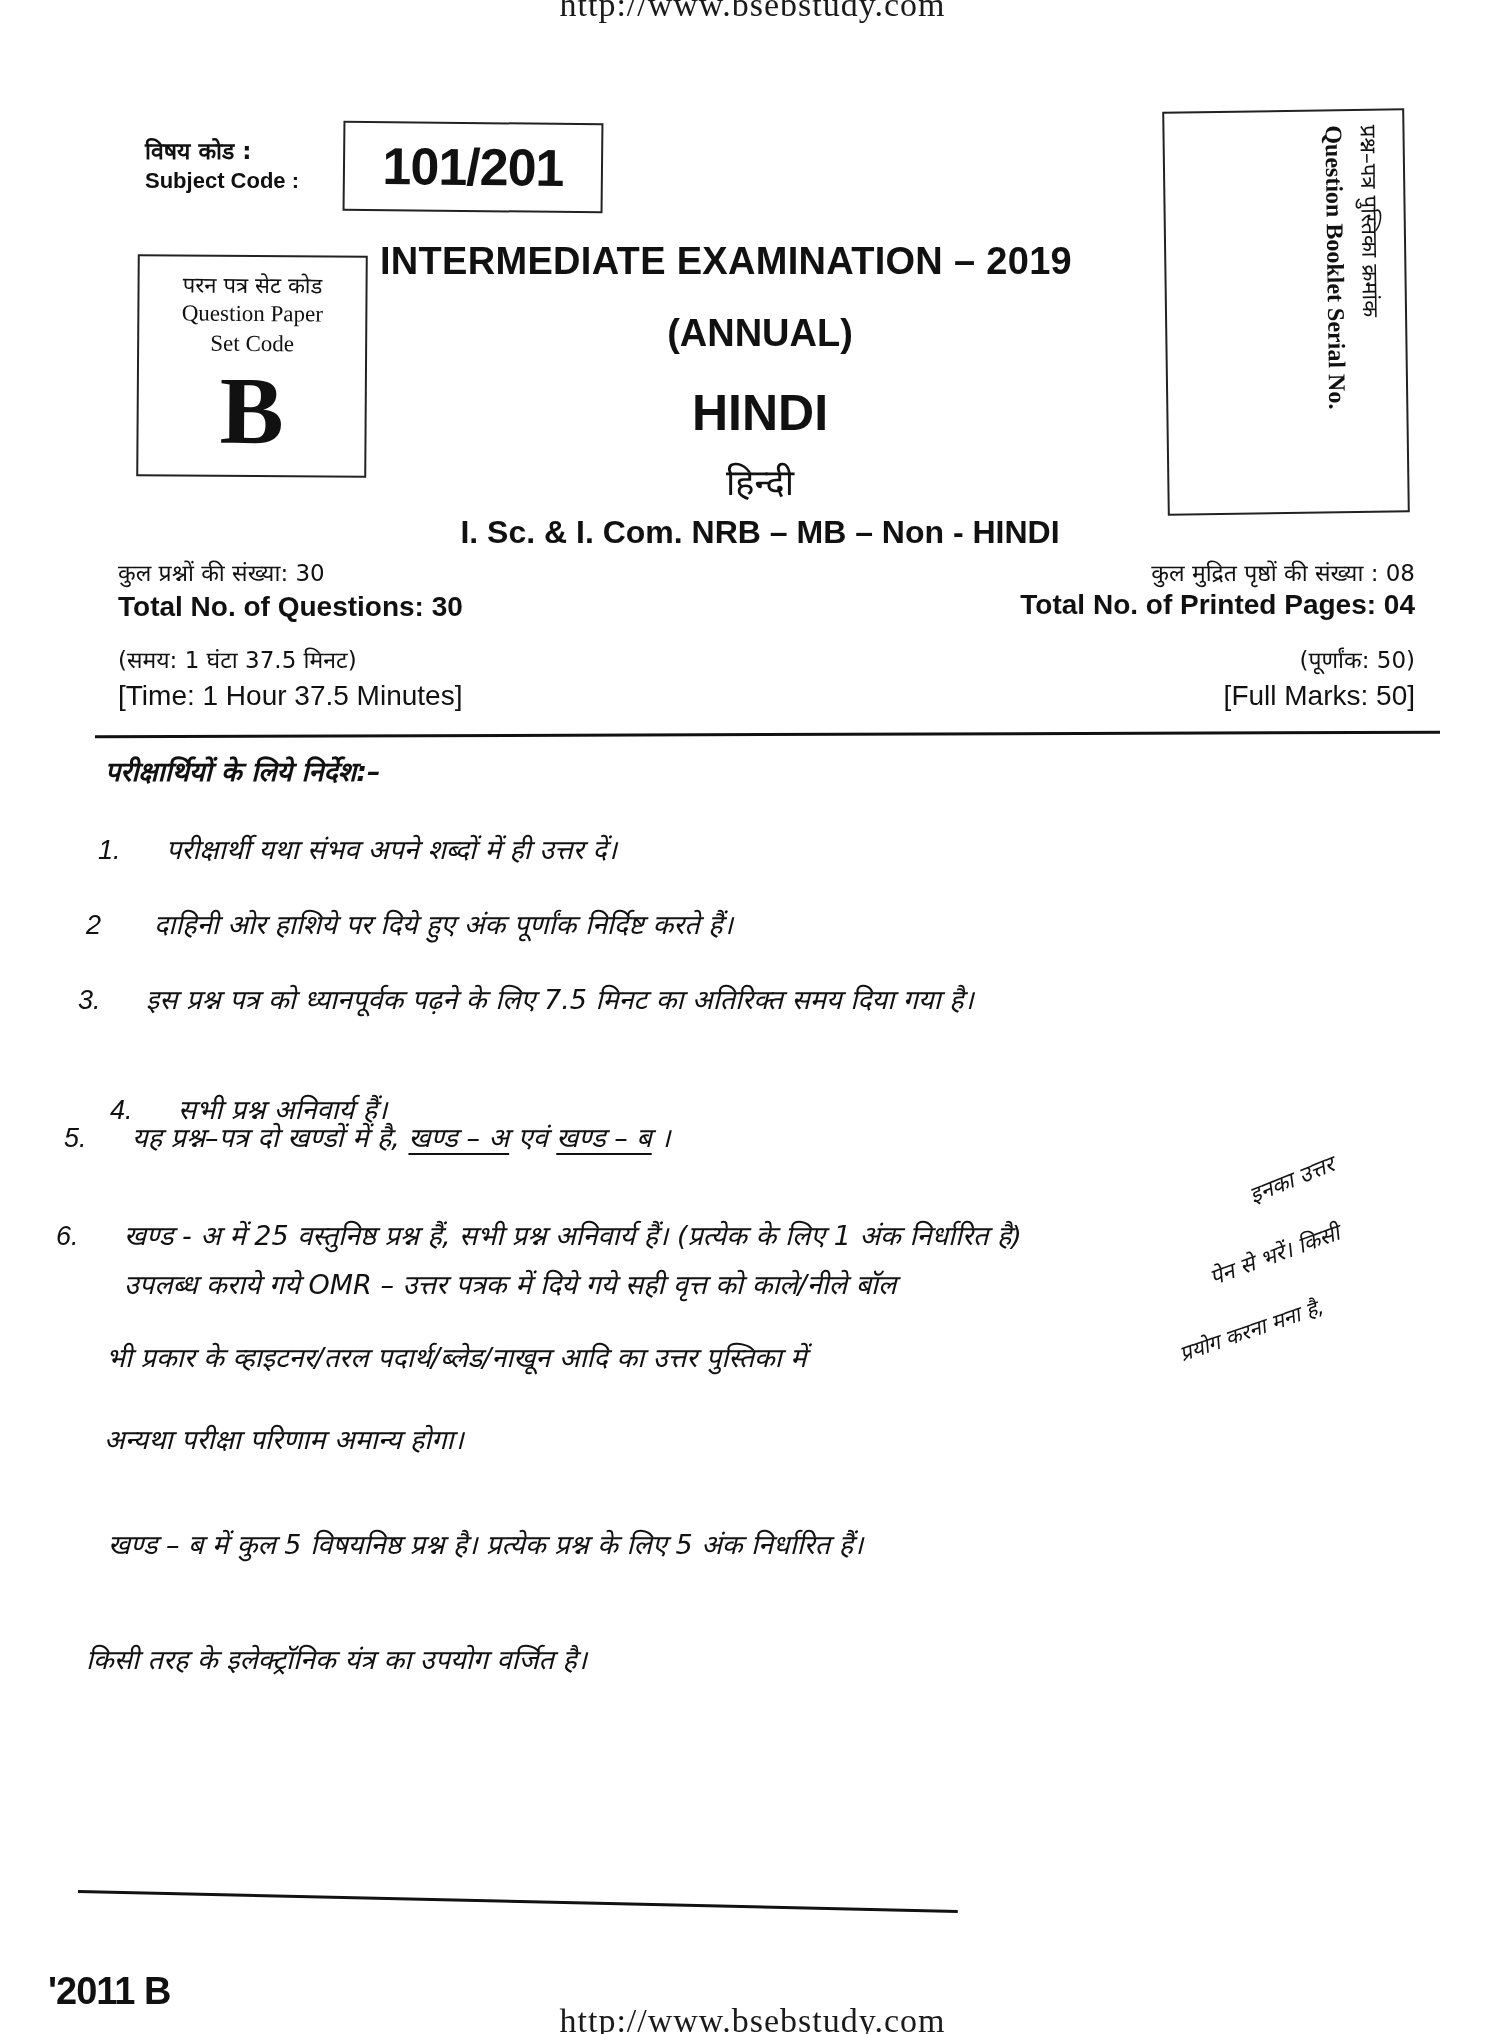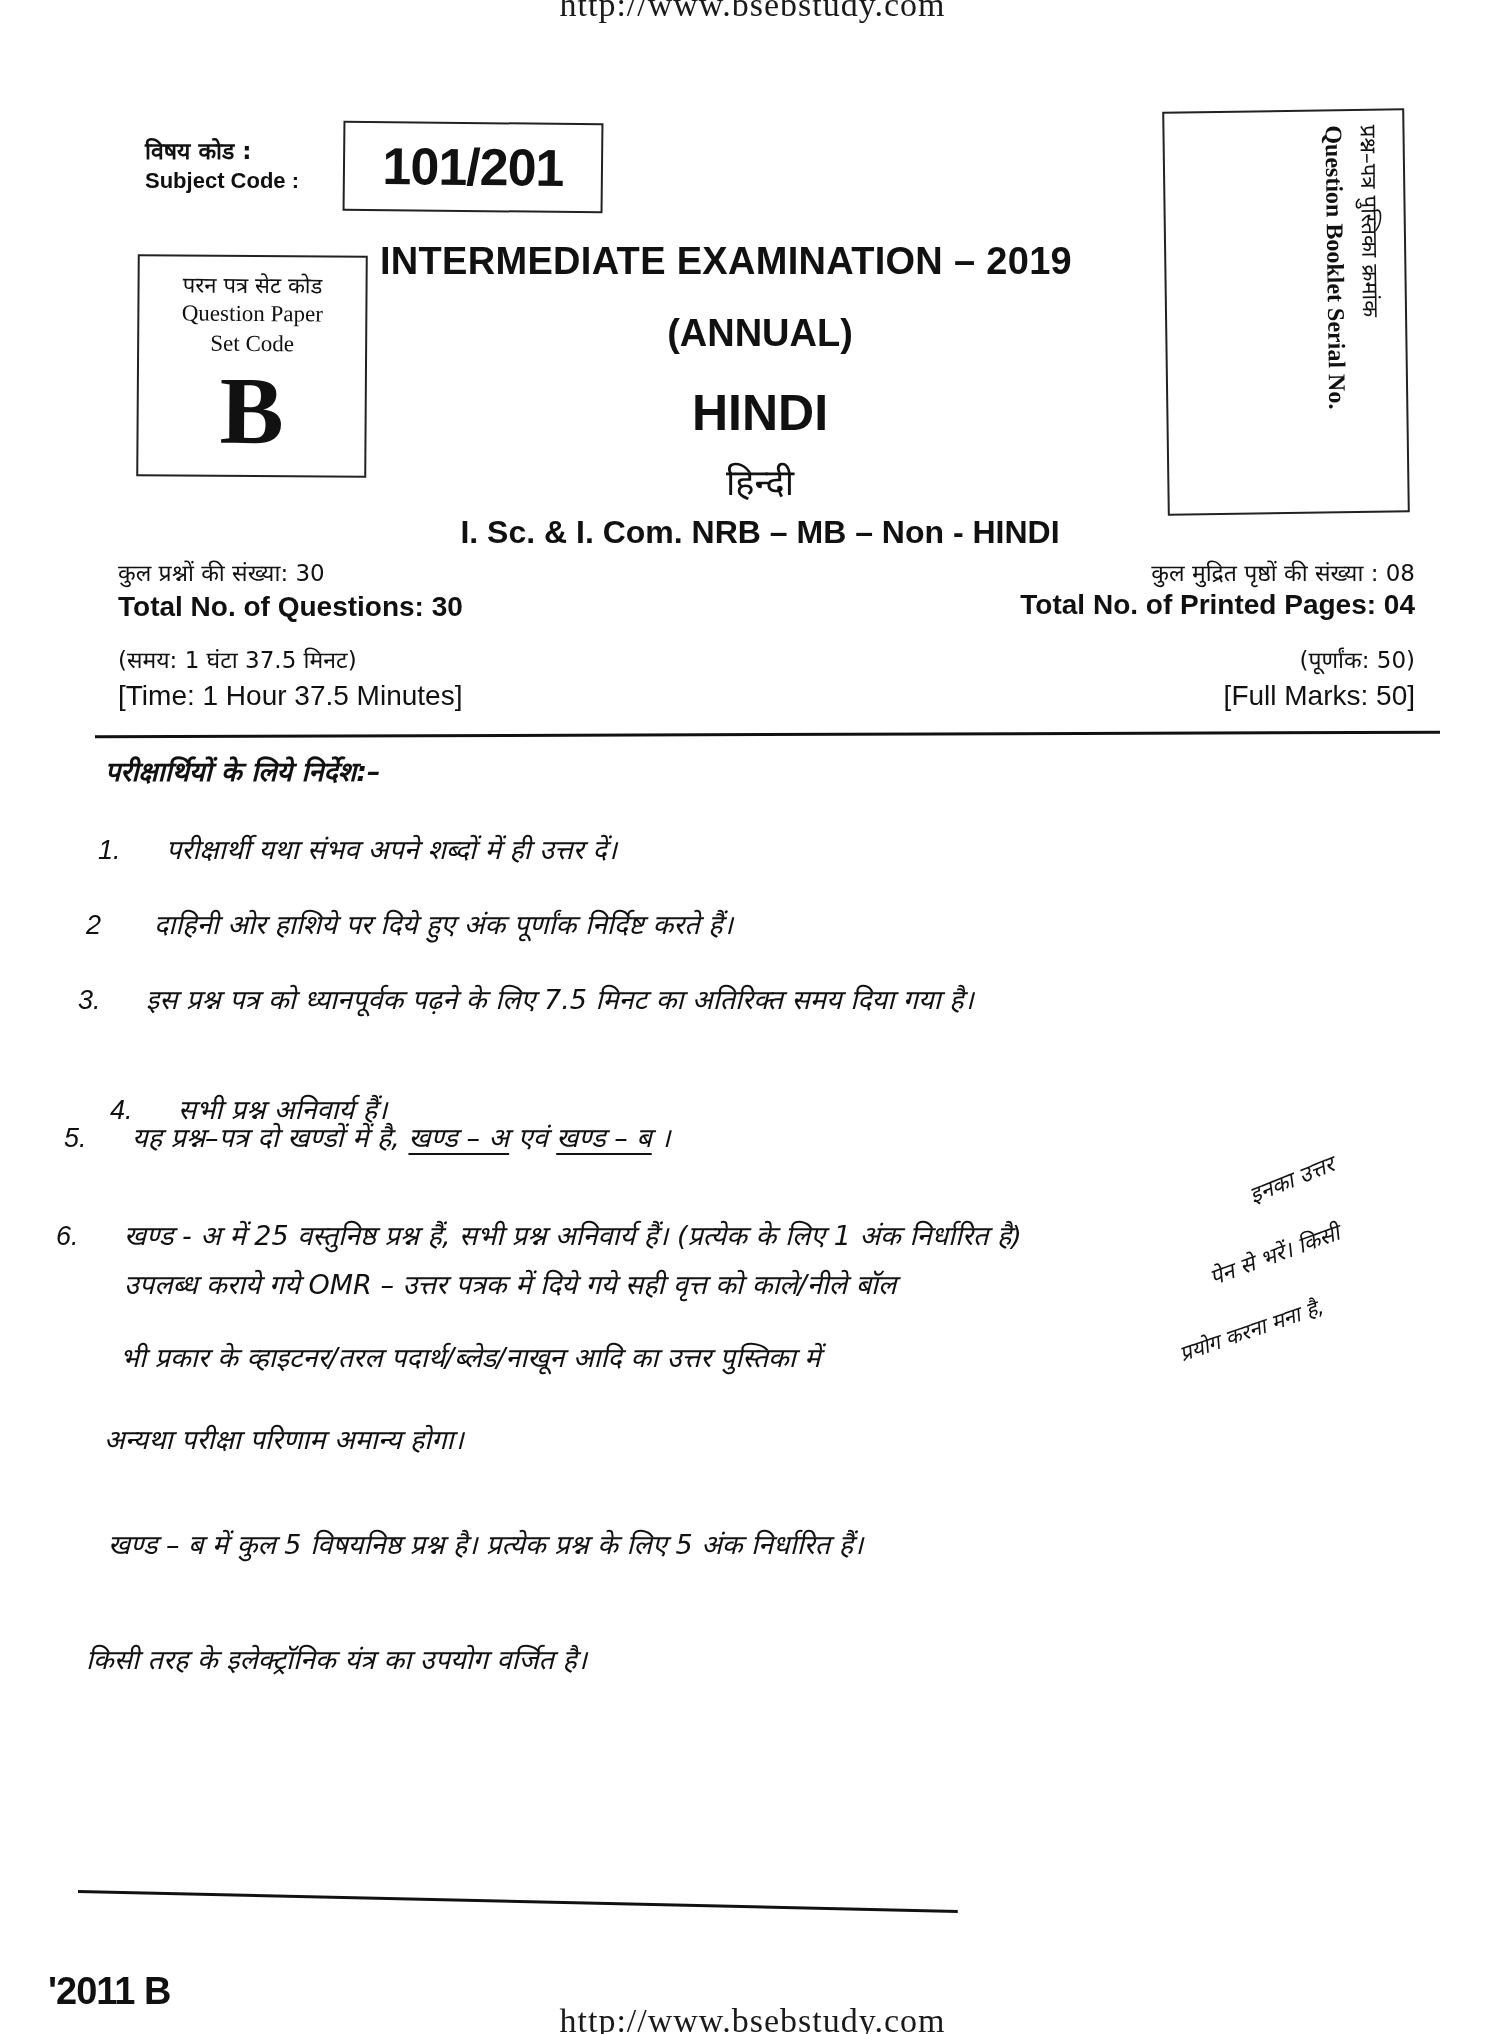--- a/index.html
+++ b/index.html
@@ -145,21 +145,21 @@
 </div>
 
 <div class="abs instr" style="left:56px;top:1200px;margin-top:16px;">
   <span class="num">6.</span><span>खण्ड - अ में 25 वस्तुनिष्ठ प्रश्न हैं, सभी प्रश्न अनिवार्य हैं। (प्रत्येक के लिए 1 अंक निर्धारित है)</span>
 </div>
 <div class="abs instr slant" style="left:1250px;top:1180px;font-size:22px;transform:rotate(-22deg);">इनका उत्तर</div>
 
 <div class="abs instr" style="left:124px;top:1265px;">उपलब्ध कराये गये OMR – उत्तर पत्रक में दिये गये सही वृत्त को काले/नीले बॉल</div>
 <div class="abs instr slant" style="left:1210px;top:1262px;font-size:22px;transform:rotate(-20deg);">पेन से भरें। किसी</div>
 
-<div class="abs instr" style="left:120px;top:1338px;">भी प्रकार के व्हाइटनर/तरल पदार्थ/ब्लेड/नाखून आदि का उत्तर पुस्तिका में</div>
+<div class="abs instr" style="left:106px;top:1338px;">भी प्रकार के व्हाइटनर/तरल पदार्थ/ब्लेड/नाखून आदि का उत्तर पुस्तिका में</div>
 <div class="abs instr slant" style="left:1180px;top:1340px;font-size:21px;transform:rotate(-19deg);">प्रयोग करना मना है,</div>
 
 <div class="abs instr" style="left:104px;top:1420px;">अन्यथा परीक्षा परिणाम अमान्य होगा।</div>
 
 <div class="abs instr" style="left:96px;top:1525px;margin-left:12px;">खण्ड – ब में कुल 5 विषयनिष्ठ प्रश्न है। प्रत्येक प्रश्न के लिए 5 अंक निर्धारित हैं।</div>
 <div class="abs instr" style="left:86px;top:1640px;">किसी तरह के इलेक्ट्रॉनिक यंत्र का उपयोग वर्जित है।</div>
 
 <div class="abs rule-bottom"></div>
 <div class="abs footer-code">'2011 B</div>
 <div class="abs url url-bottom">http://www.bsebstudy.com</div>

